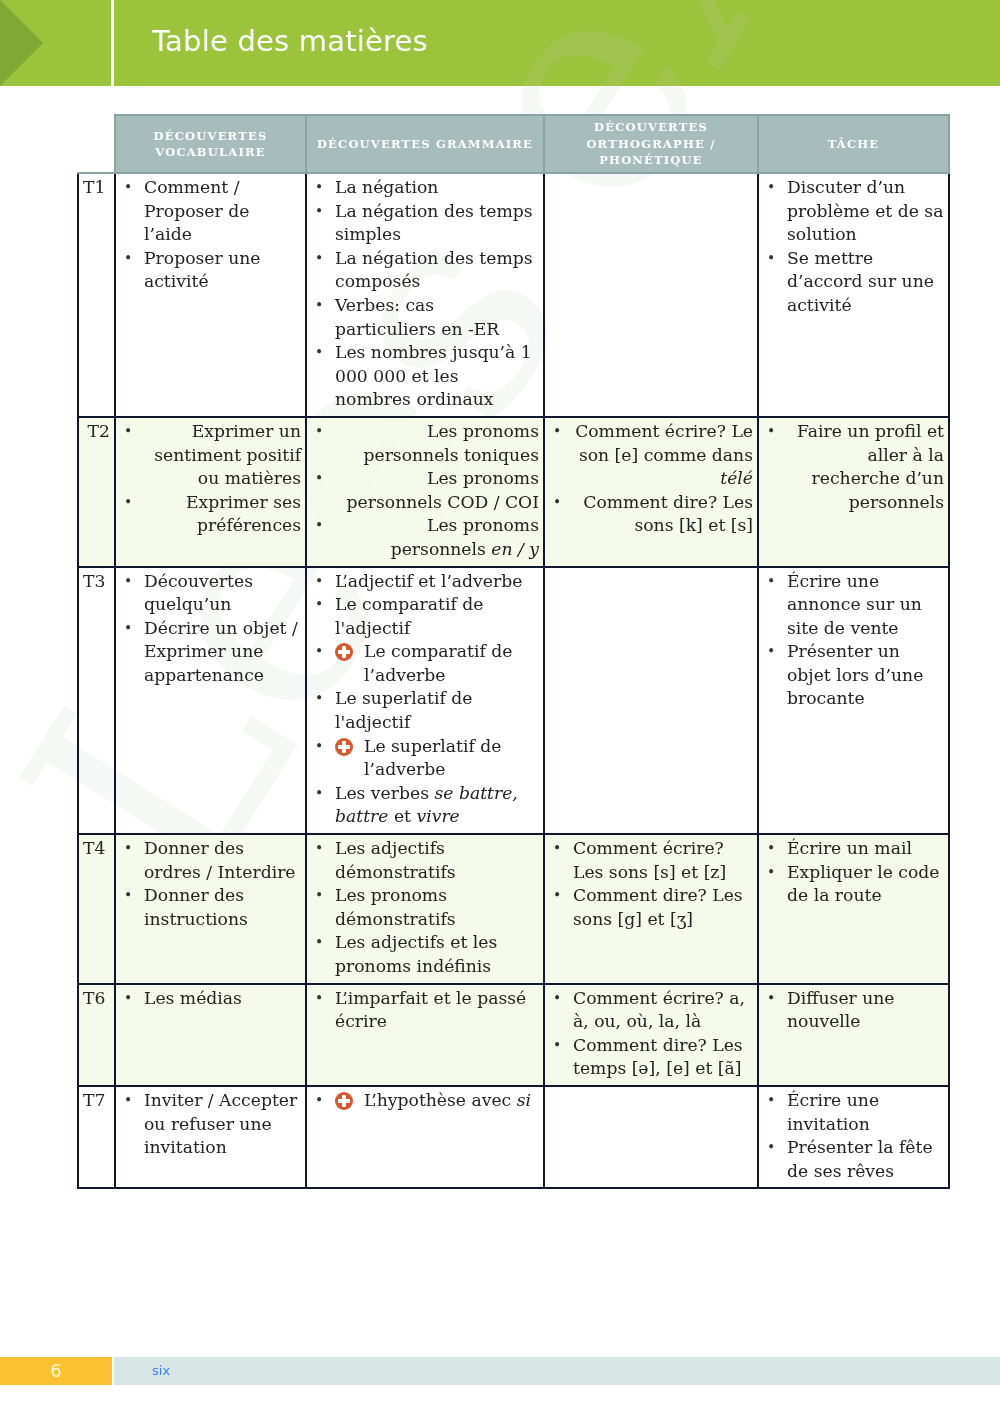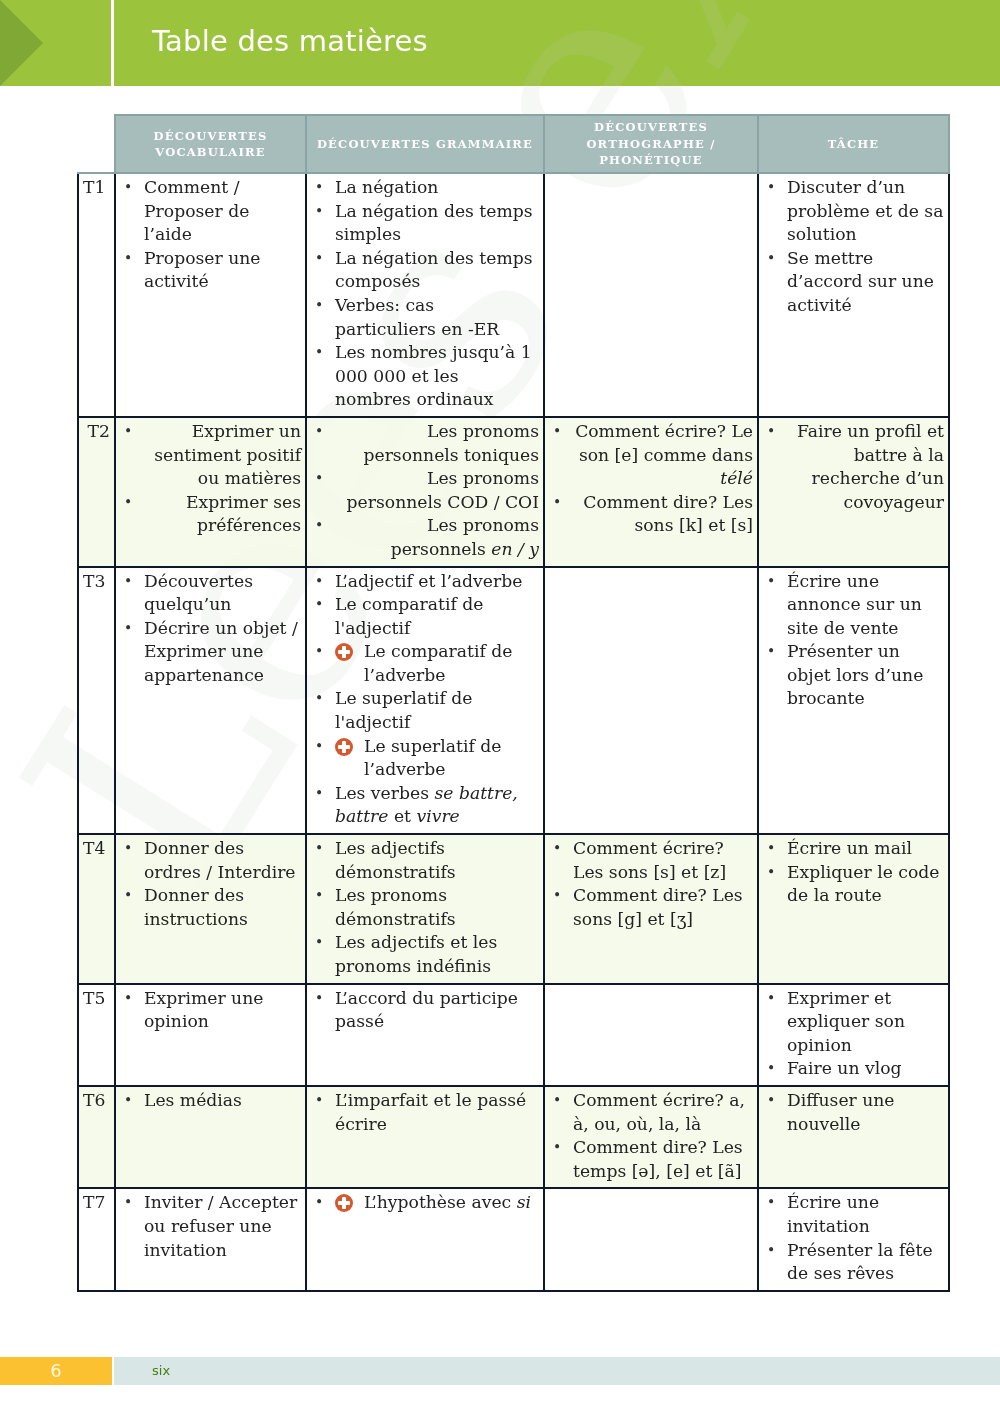--- a/index.html
+++ b/index.html
@@ -77,21 +77,21 @@
       background: #fbc130; color: #fff8e0;
       font-family: "DejaVu Sans", sans-serif; font-size: 18px;
       text-align: center; line-height: 28px;
     }
     .footer-band {
       position: absolute; left: 114px; top: 1357px; width: 886px; height: 28px;
       background: #d8e6e5;
     }
     .footer-word {
       position: absolute; left: 152px; top: 1357px; line-height: 28px;
-      font-family: "DejaVu Sans", sans-serif; font-size: 13px; color: #4d7c0f;
+      font-family: "DejaVu Sans", sans-serif; font-size: 13px; color: #3b82f6;
     }
   </style>
 </head>
 <body>
 
 <div class="header-band">
   <div class="header-arrow"></div>
   <div class="header-divider"></div>
   <div class="page-title">Table des matières</div>
 </div>
@@ -159,21 +159,21 @@
           </ul>
         </td>
         <td>
           <ul>
             <li><span>Comment écrire? Le son [e] comme dans</span> <em>télé</em></li>
             <li><span>Comment dire? Les sons [k] et [s]</span></li>
           </ul>
         </td>
         <td>
           <ul>
-            <li>Faire un profil et battre à la recherche d’un covoyageur</li>
+            <li>Faire un profil et aller à la recherche d’un personnels</li>
           </ul>
         </td>
       </tr>
       <tr style="height: 242px;">
         <td class="code">T3</td>
         <td>
           <ul>
             <li>Découvertes quelqu’un</li>
             <li>Décrire un objet / Exprimer une appartenance</li>
           </ul>
@@ -225,42 +225,20 @@
             <li><span>Comment dire? Les sons [g] et [ʒ]</span></li>
           </ul>
         </td>
         <td>
           <ul>
             <li>Écrire un mail</li>
             <li>Expliquer le code de la route</li>
           </ul>
         </td>
       </tr>
-      <tr style="height: 100px;">
-        <td class="code">T5</td>
-        <td>
-          <ul>
-            <li>Exprimer une opinion</li>
-          </ul>
-        </td>
-        <td>
-          <ul>
-            <li><span>L’accord du participe passé</span></li>
-          </ul>
-        </td>
-        <td>
-          <ul></ul>
-        </td>
-        <td>
-          <ul>
-            <li>Exprimer et expliquer son opinion</li>
-            <li>Faire un vlog</li>
-          </ul>
-        </td>
-      </tr>
       <tr class="shaded" style="height: 100px;">
         <td class="code">T6</td>
         <td>
           <ul>
             <li>Les médias</li>
           </ul>
         </td>
         <td>
           <ul>
             <li><span>L’imparfait et le passé écrire</span></li>

